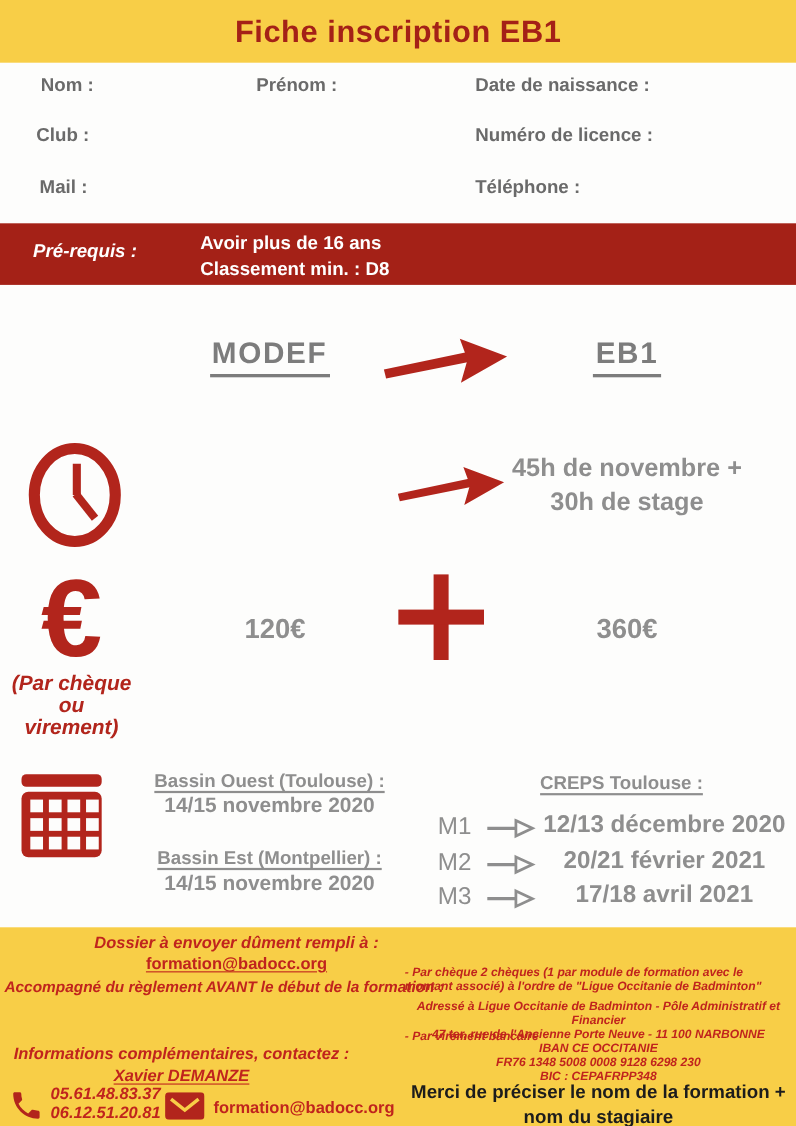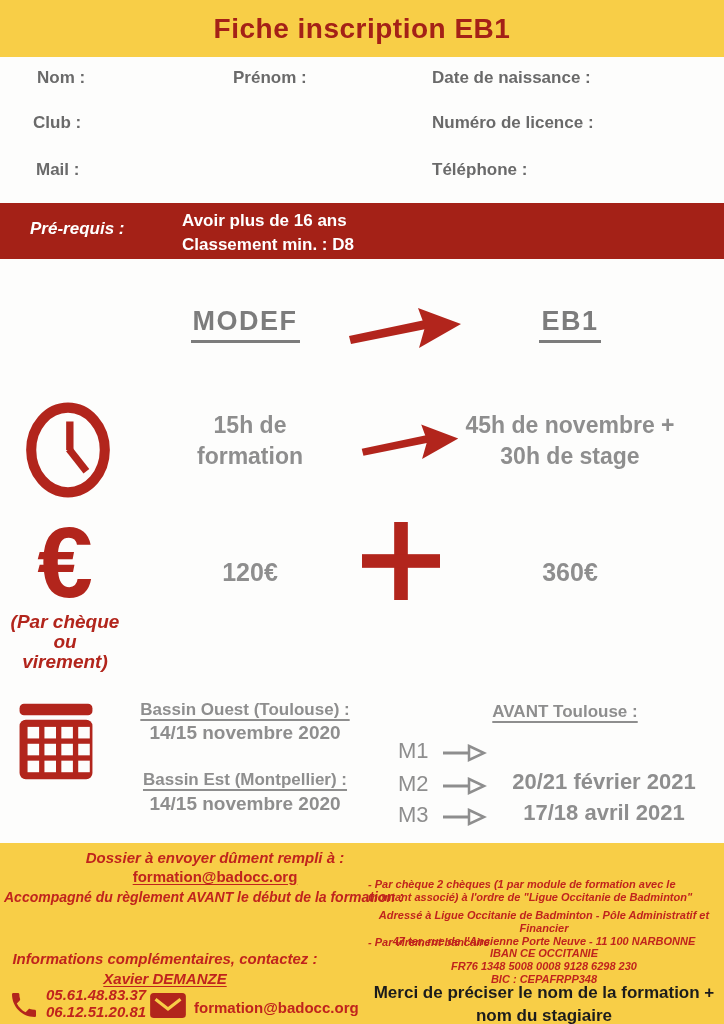--- a/index.html
+++ b/index.html
@@ -99,24 +99,20 @@
     <span class="big-code">EB1</span>
   </div>
 
   <span class="abs" style="left:22px;top:398px;">
     <svg width="92" height="104" viewBox="0 0 100 112">
       <ellipse cx="50" cy="56" rx="40" ry="46" fill="none" stroke="#B2251C" stroke-width="11"></ellipse>
       <line x1="52" y1="56" x2="52" y2="25" stroke="#B2251C" stroke-width="8"></line>
       <line x1="51" y1="55" x2="70" y2="79" stroke="#B2251C" stroke-width="8"></line>
     </svg>
   </span>
-  <div class="abs center-box gtxt hours" style="left:150px;top:410px;width:200px;">
-    <div>15h de</div>
-    <div>formation</div>
-  </div>
   <span class="abs" style="left:358px;top:416px;">
     <svg width="104" height="50" viewBox="0 0 120 58">
       <polygon points="4,38 80,22 81,31 6,46" fill="#B2251C"></polygon>
       <path d="M73,10 L116,26 L74,50 L80,29 Z" fill="#B2251C"></path>
     </svg>
   </span>
   <div class="abs center-box gtxt hours" style="left:450px;top:410px;width:240px;">
     <div>45h de novembre +</div>
     <div>30h de stage</div>
   </div>
@@ -159,30 +155,31 @@
   <div class="abs center-box" style="left:110px;top:700px;width:270px;">
     <span class="sched-label">Bassin Ouest (Toulouse) :</span>
   </div>
   <div class="abs center-box sched-date" style="left:100px;top:722px;width:290px;">14/15 novembre 2020</div>
   <div class="abs center-box" style="left:110px;top:770px;width:270px;">
     <span class="sched-label">Bassin Est (Montpellier) :</span>
   </div>
   <div class="abs center-box sched-date" style="left:100px;top:793px;width:290px;">14/15 novembre 2020</div>
 
   <div class="abs center-box" style="left:455px;top:702px;width:220px;">
-    <span class="sched-label">AVANT Toulouse :</span>
+    <span class="sched-label">CREPS Toulouse :</span>
   </div>
 
   <div class="abs mod-name" style="left:398px;top:738px;">M1</div>
   <span class="abs" style="left:442px;top:743px;">
     <svg width="46" height="20" viewBox="0 0 46 20">
         <line x1="1" y1="10" x2="27" y2="10" stroke="#8E8E8E" stroke-width="3"></line>
         <polygon points="27,3 42,10 27,17" fill="#FDFDFC" stroke="#8E8E8E" stroke-width="2.5"></polygon>
       </svg>
   </span>
+  <div class="abs mod-date" style="left:486px;top:736px;width:236px;">12/13 décembre 2020</div>
 
   <div class="abs mod-name" style="left:398px;top:771px;">M2</div>
   <span class="abs" style="left:442px;top:776px;">
     <svg width="46" height="20" viewBox="0 0 46 20">
         <line x1="1" y1="10" x2="27" y2="10" stroke="#8E8E8E" stroke-width="3"></line>
         <polygon points="27,3 42,10 27,17" fill="#FDFDFC" stroke="#8E8E8E" stroke-width="2.5"></polygon>
       </svg>
   </span>
   <div class="abs mod-date" style="left:486px;top:769px;width:236px;">20/21 février 2021</div>
 

